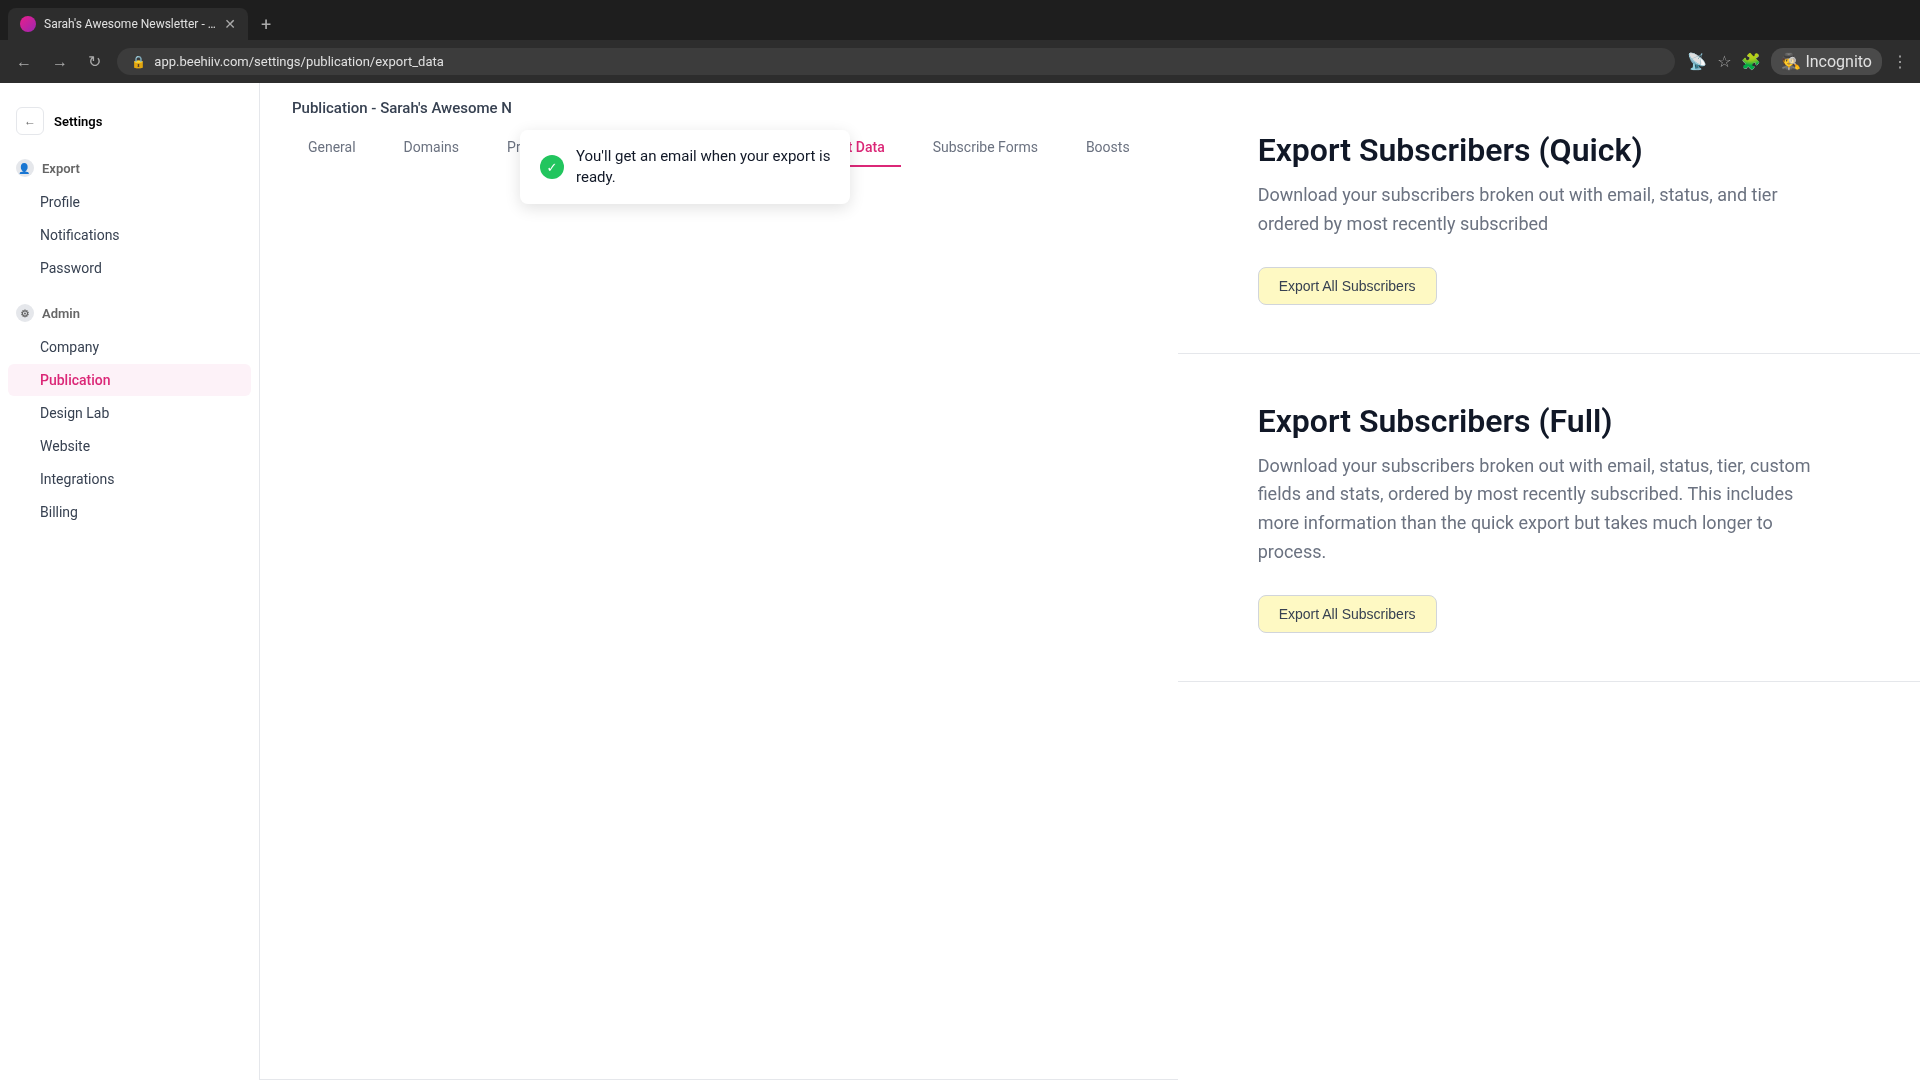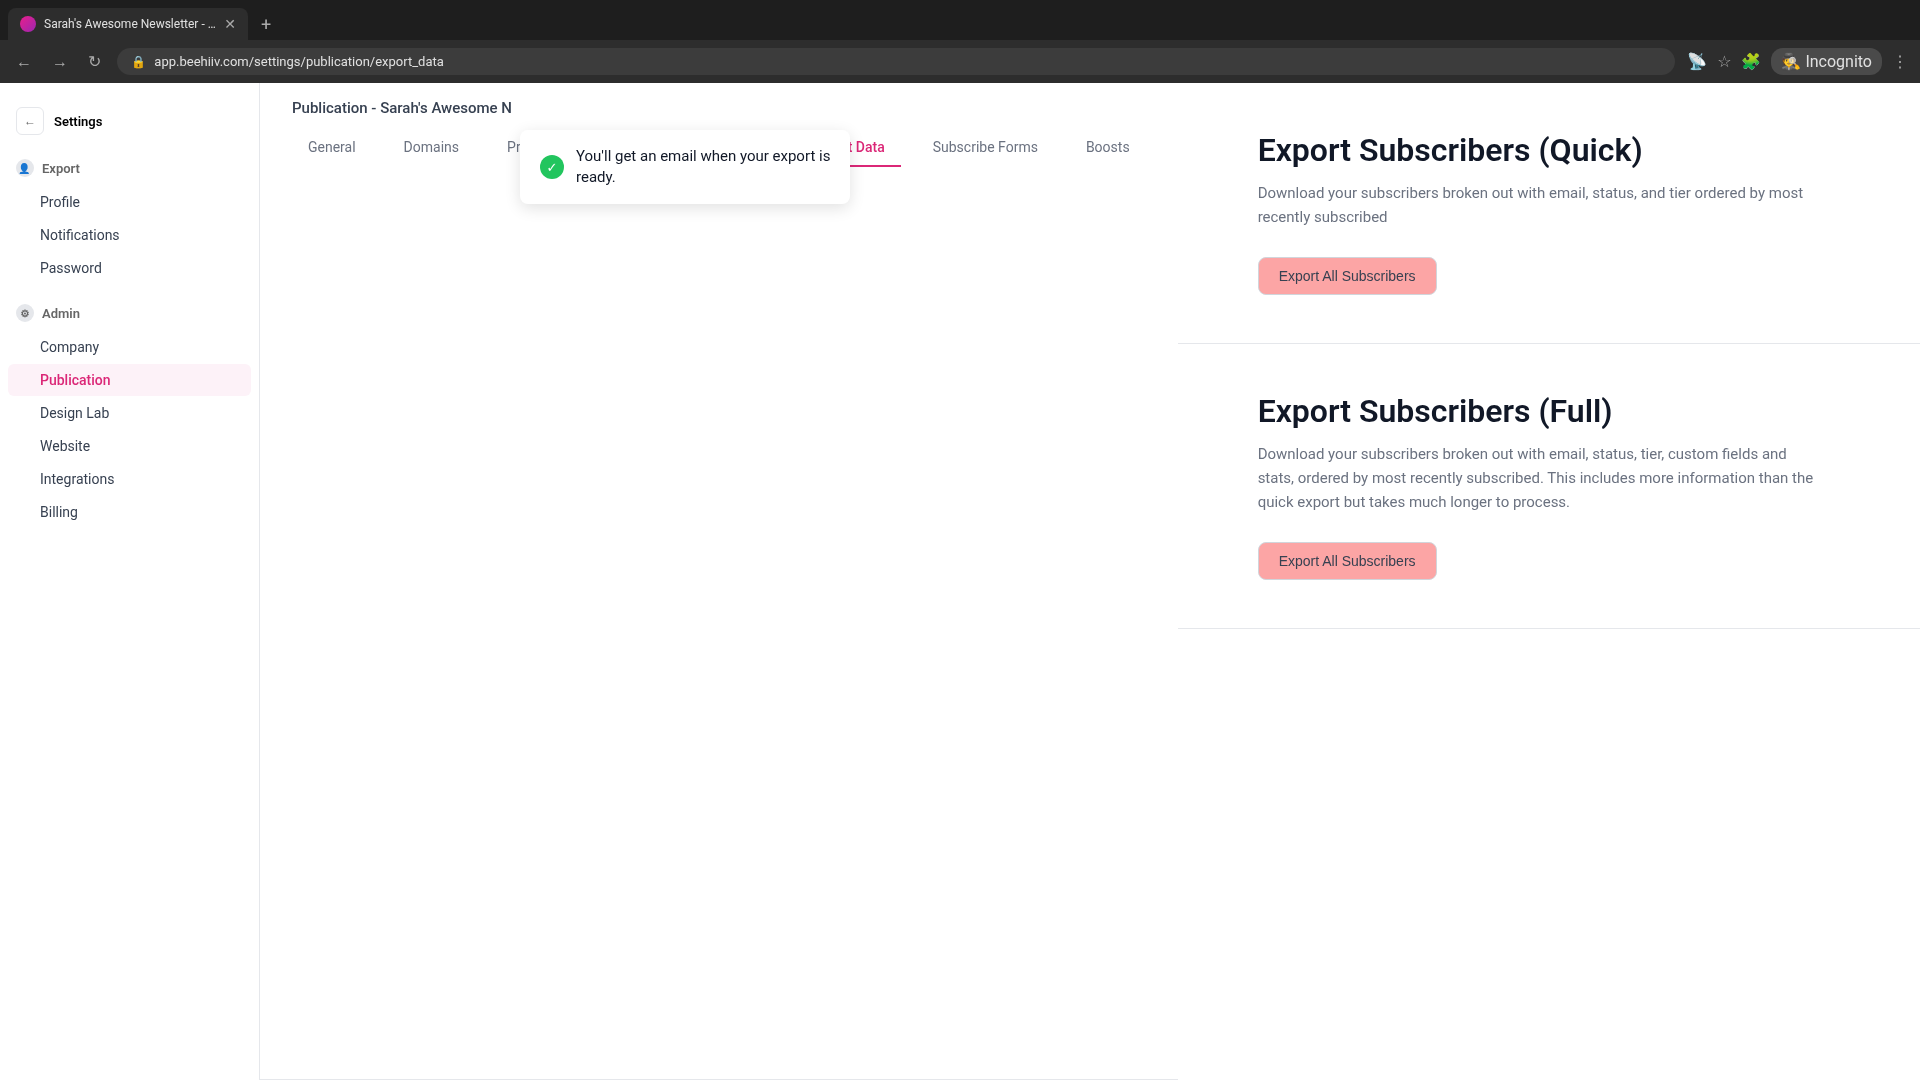--- a/index.html
+++ b/index.html
@@ -43,22 +43,22 @@
     .tabs { display: flex; gap: 16px; margin-top: 12px; }
     .tab { padding: 10px 16px; font-size: 14px; color: #6b7280; cursor: pointer; border-bottom: 2px solid transparent; white-space: nowrap; }
     .tab.active { color: #db2777; border-bottom-color: #db2777; font-weight: 500; }
 
     
     .main-content { flex: 1; overflow-y: auto; background: #fff; }
 
     
     .export-section { border-bottom: 1px solid #e5e7eb; padding: 48px 80px; }
     .export-section-title { font-size: 32px; font-weight: 600; color: #111827; margin-bottom: 12px; }
-    .export-section-desc { font-size: 15px; color: #6b7280; line-height: 1.6; max-width: 560px; margin-bottom: 28px; }
-    .export-btn { border: 1px solid #d1d5db; background: #fca5a5; color: #374151; padding: 10px 20px; border-radius: 8px; font-size: 14px; cursor: pointer; }
+    .export-section-desc { font-size: 18px; color: #6b7280; line-height: 1.6; max-width: 560px; margin-bottom: 28px; }
+    .export-btn { border: 1px solid #d1d5db; background: #fef9c3; color: #374151; padding: 10px 20px; border-radius: 8px; font-size: 14px; cursor: pointer; }
 
     
     .toast { position: fixed; top: 130px; left: 520px; background: #fff; border-radius: 8px; box-shadow: 0 4px 16px rgba(0,0,0,0.12); padding: 16px 20px; display: flex; align-items: center; gap: 12px; z-index: 1000; min-width: 320px; }
     .toast-icon { width: 24px; height: 24px; border-radius: 50%; background: #22c55e; display: flex; align-items: center; justify-content: center; color: #fff; font-size: 13px; flex-shrink: 0; }
     .toast-text { font-size: 15px; color: #111827; line-height: 1.4; }
   </style>
 </head>
 <body>
 
 <div class="browser-chrome">

